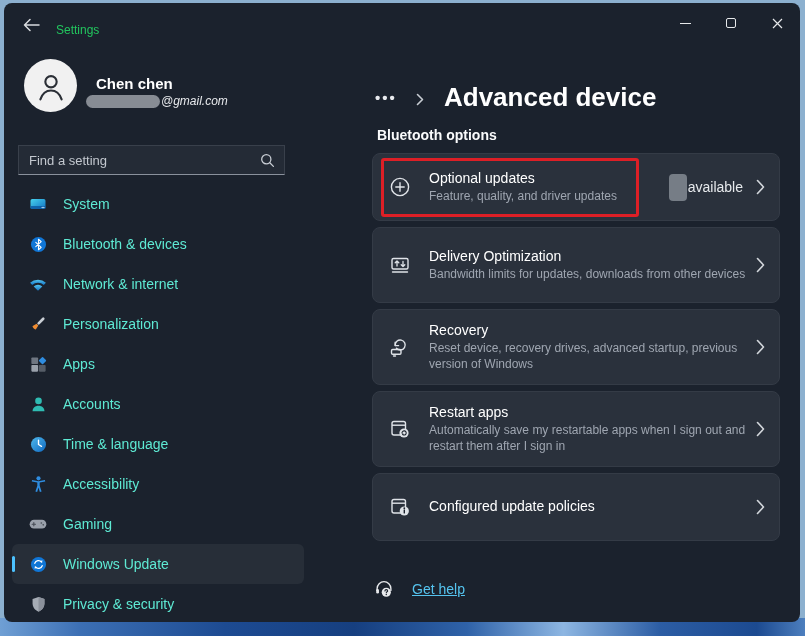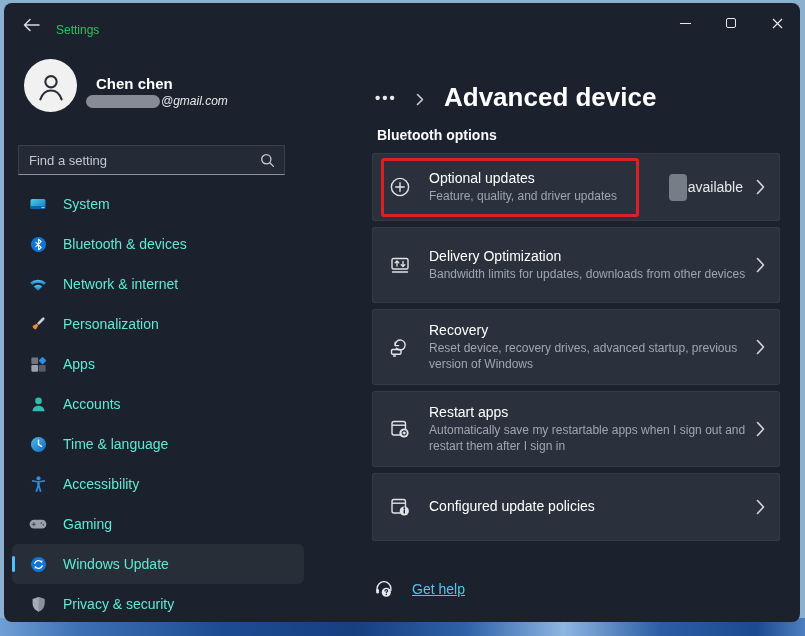--- a/index.html
+++ b/index.html
@@ -64,21 +64,21 @@
   
   .breadcrumb-ellipsis {
     position:absolute; left:371px; top:86px; font-size:15px; font-weight:bold;
     letter-spacing:2px; color:#e8eaee; cursor:pointer;
   }
   .breadcrumb-chev { position:absolute; left:412px; top:90px; }
   .page-title { position:absolute; left:440px; top:79px; font-size:26px; font-weight:bold; color:#ffffff; }
   .section-title { position:absolute; left:373px; top:124px; font-size:14px; font-weight:bold; color:#fafbfc; }
   .cards { position:absolute; left:368px; top:150px; width:408px; }
   .card {
-    background:#2a313c; border:1px solid #343b46; border-radius:2px;
+    background:#2a313c; border:1px solid #343b46; border-radius:8px;
     display:flex; align-items:center; padding:0 14px 0 15px; margin-bottom:6px; cursor:pointer;
   }
   .card .cic { width:24px; flex:0 0 24px; display:flex; align-items:center; justify-content:center; }
   .card .txt { margin-left:17px; flex:1; min-width:0; }
   .card .ttl { font-size:14px; color:#ffffff; margin-bottom:2px; }
   .card .desc { font-size:12px; color:#9fa6b1; line-height:1.35; max-width:332px; }
   .card .right { display:flex; align-items:center; }
   .count-redacted { width:18px; height:27px; background:#767d86; border-radius:4px; filter:blur(0.6px); margin-right:1px; }
   .badge-text { font-size:14px; color:#e6e9ec; margin-right:13px; }
   .h68{height:68px} .h76{height:76px} .h62{height:68px}

